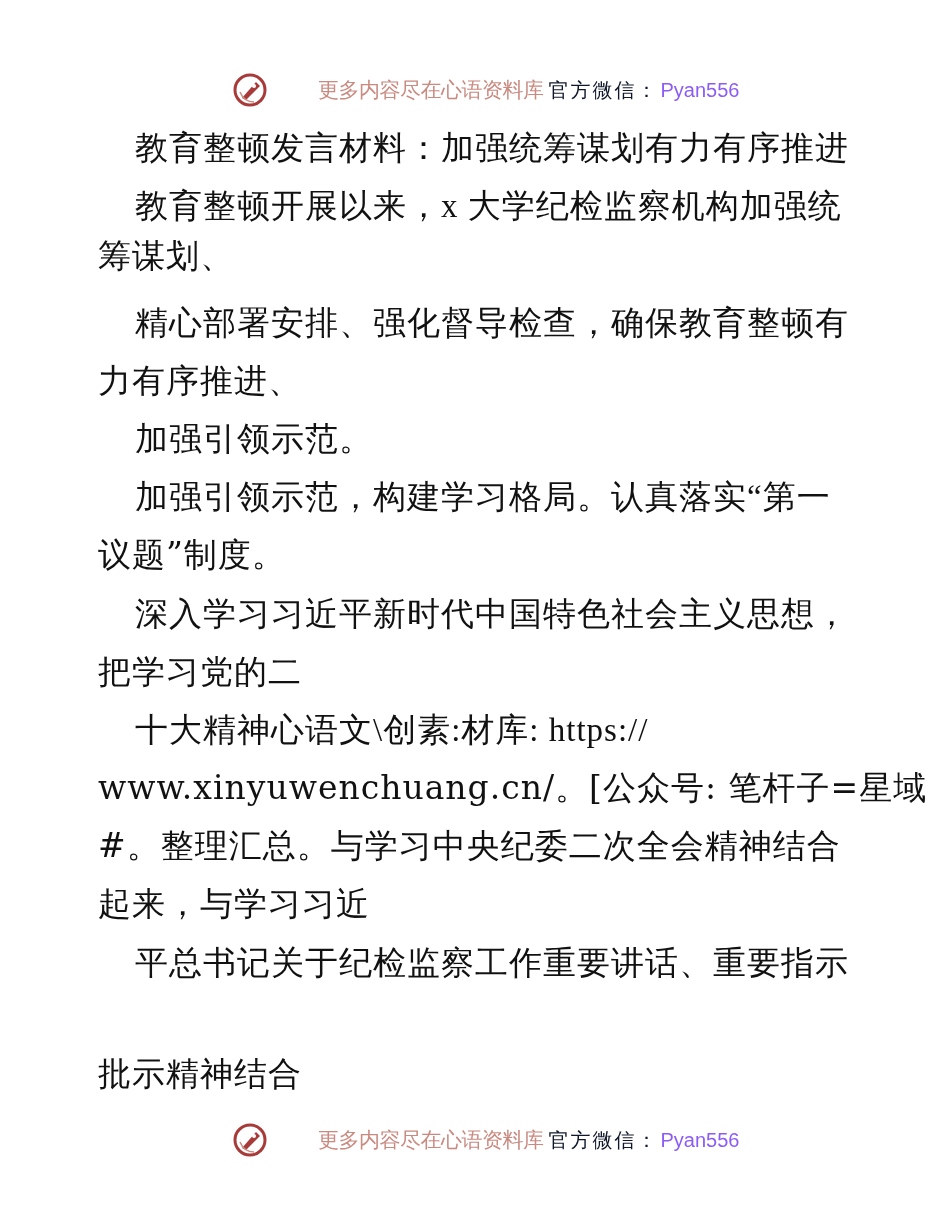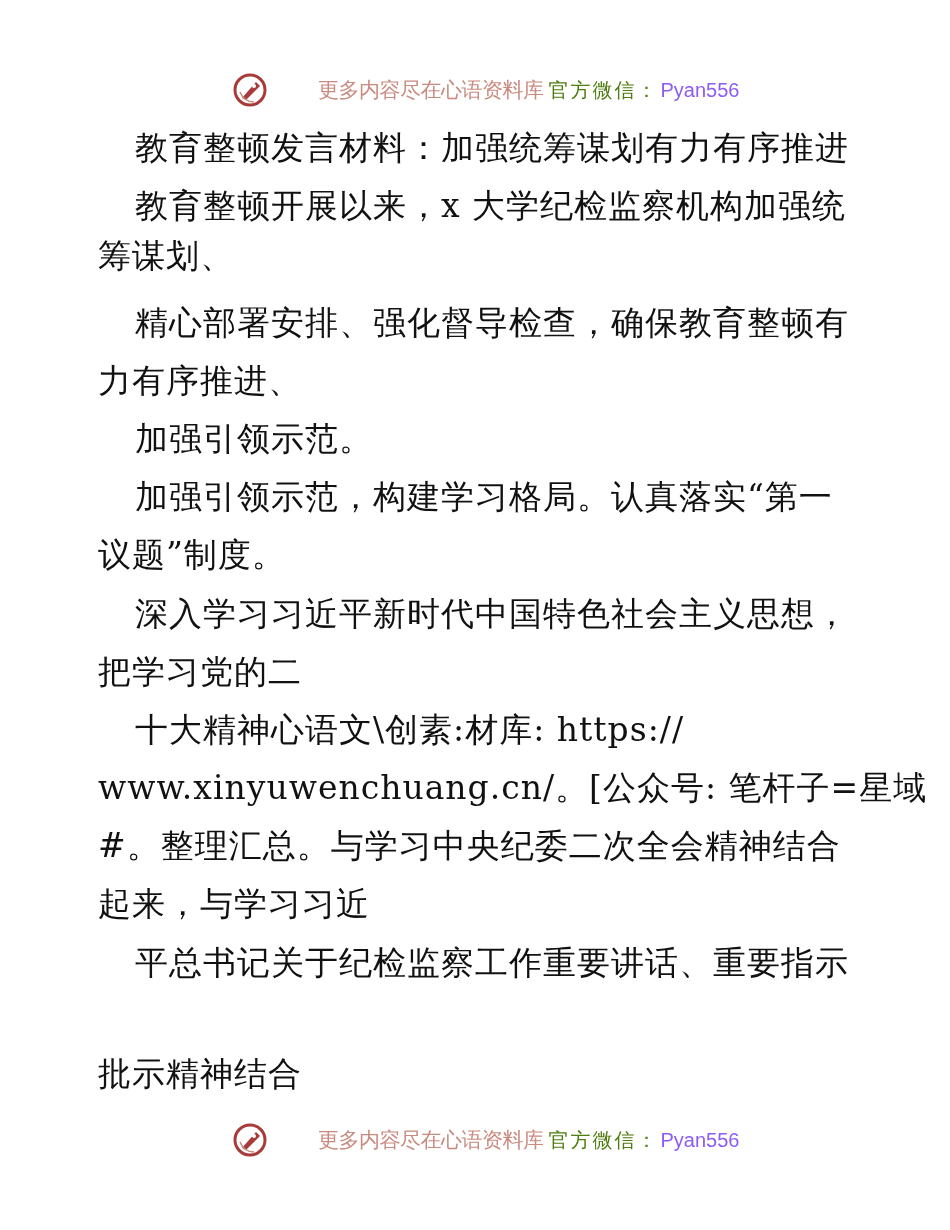--- a/index.html
+++ b/index.html
@@ -41,21 +41,21 @@
     .wm-dash {
       display: inline-block;
       width: 26px;
       height: 2px;
       background: #9a8e8a;
       margin: 0 3px 0 2px;
       position: relative;
       top: 1px;
     }
     .wm-wechat {
-      color: #4d7c0f;
+      color: #0f172a;
       font-family: "DejaVu Serif", "Liberation Serif", serif;
       font-size: 20px;
       letter-spacing: 2px;
     }
     .wm-id {
       color: #8b5cf6;
       font-family: "Liberation Sans", "DejaVu Sans", sans-serif;
       font-size: 20px;
       margin-left: 2px;
     }
@@ -67,21 +67,21 @@
     }
     .line {
       position: absolute;
       white-space: nowrap;
       color: #111111;
       font-family: "DejaVu Serif", "Liberation Serif", serif;
       font-size: 33px;
       line-height: 40px;
       letter-spacing: 1px;
     }
-    .indent { left: 135px; }
+    .indent { left: 135px; font-family: Liberation Serif, serif; }
     .cont { left: 98px; }
   </style>
 </head>
 <body>
 
 <div class="watermark top">
   <svg class="wm-logo" viewBox="0 0 36 36">
     <circle cx="18" cy="18" r="15" fill="none" stroke="#a83a3a" stroke-width="3"></circle>
     <path d="M10 26 L24 10 L28 14 L14 28 Z" fill="#a83a3a"></path>
     <path d="M8 20 Q12 30 22 30" fill="none" stroke="#c98a80" stroke-width="1.5"></path>

